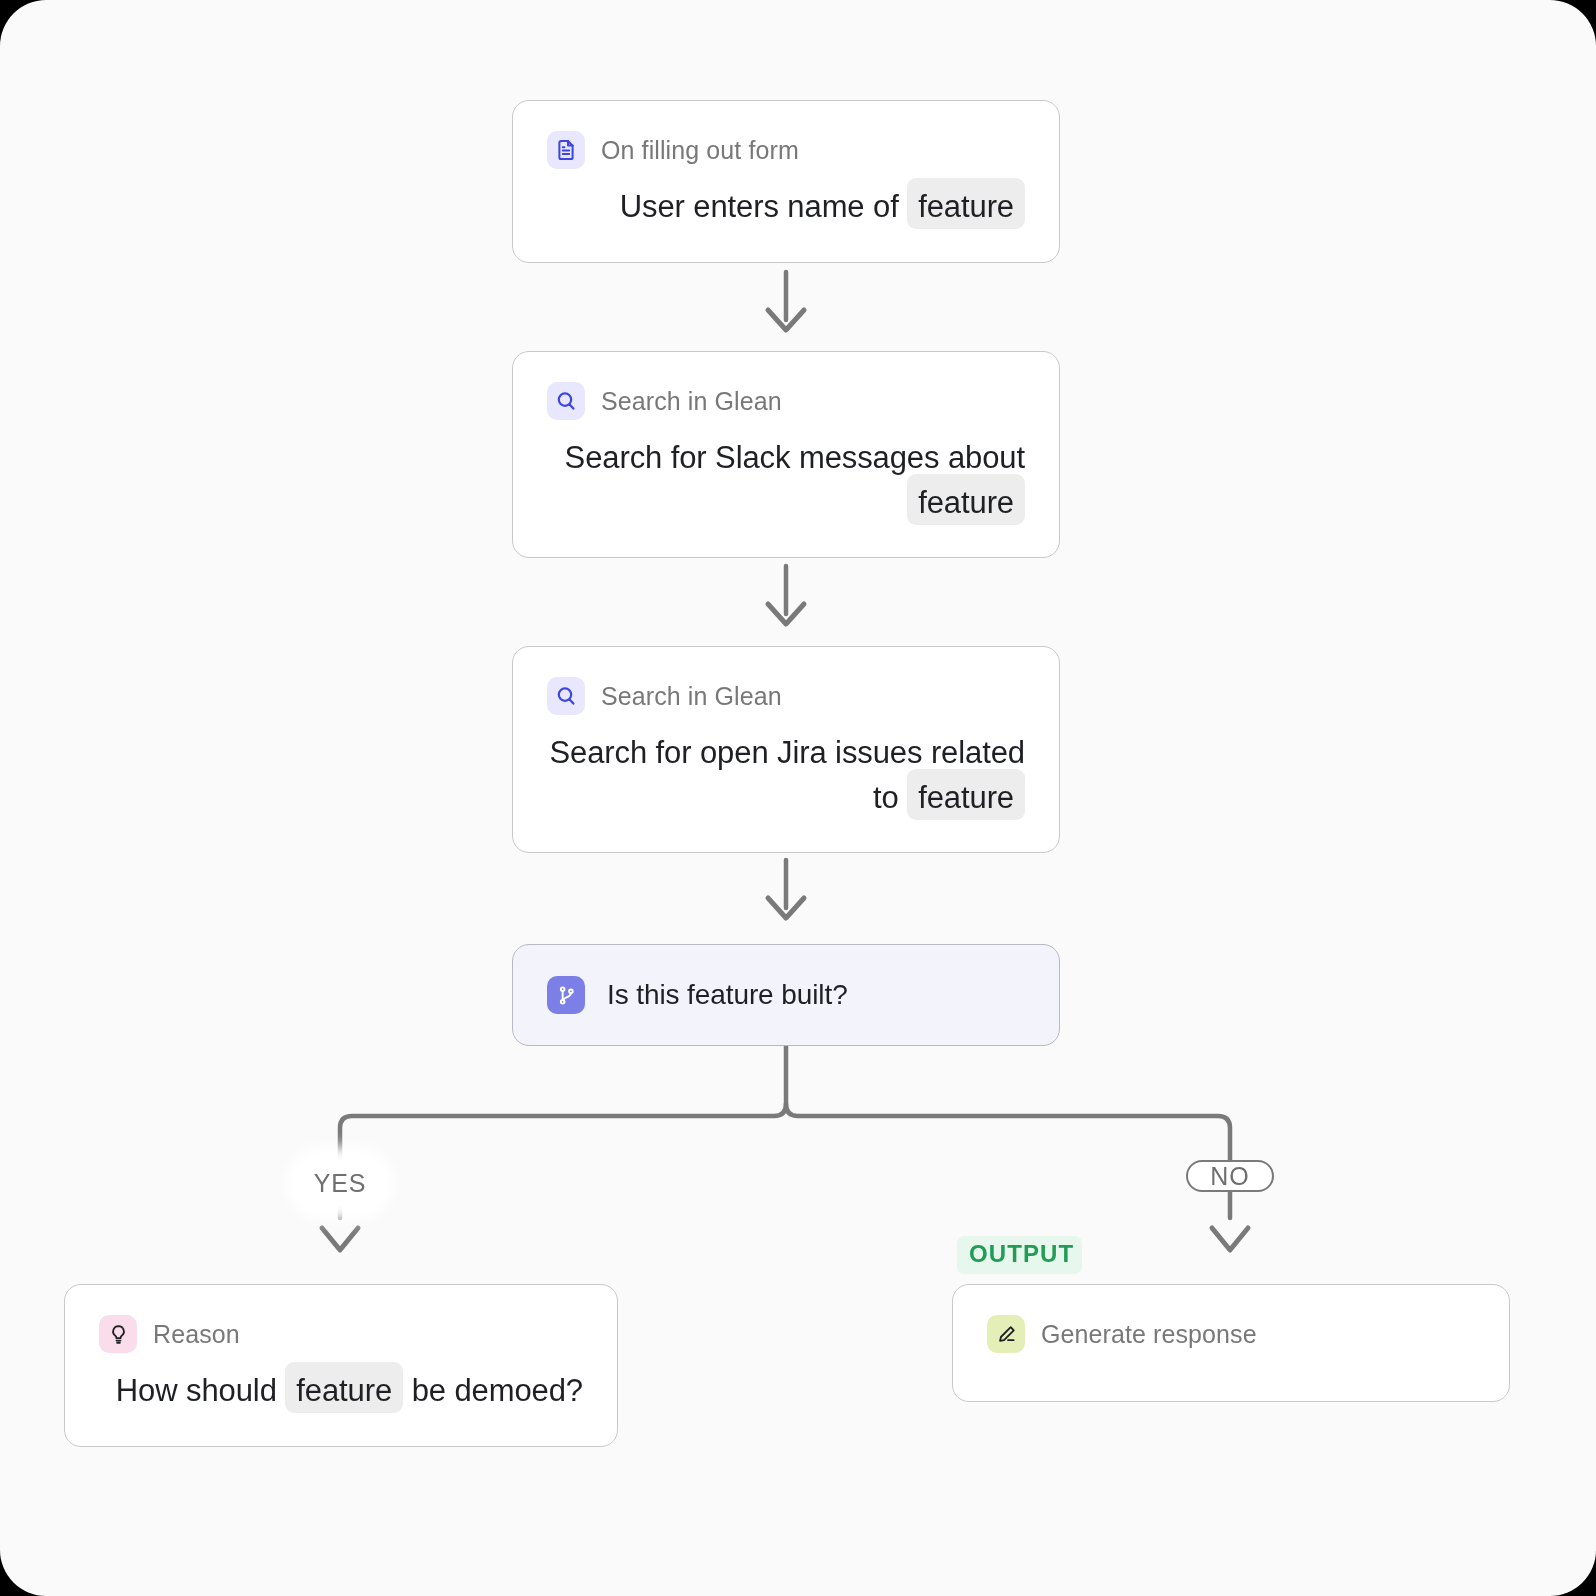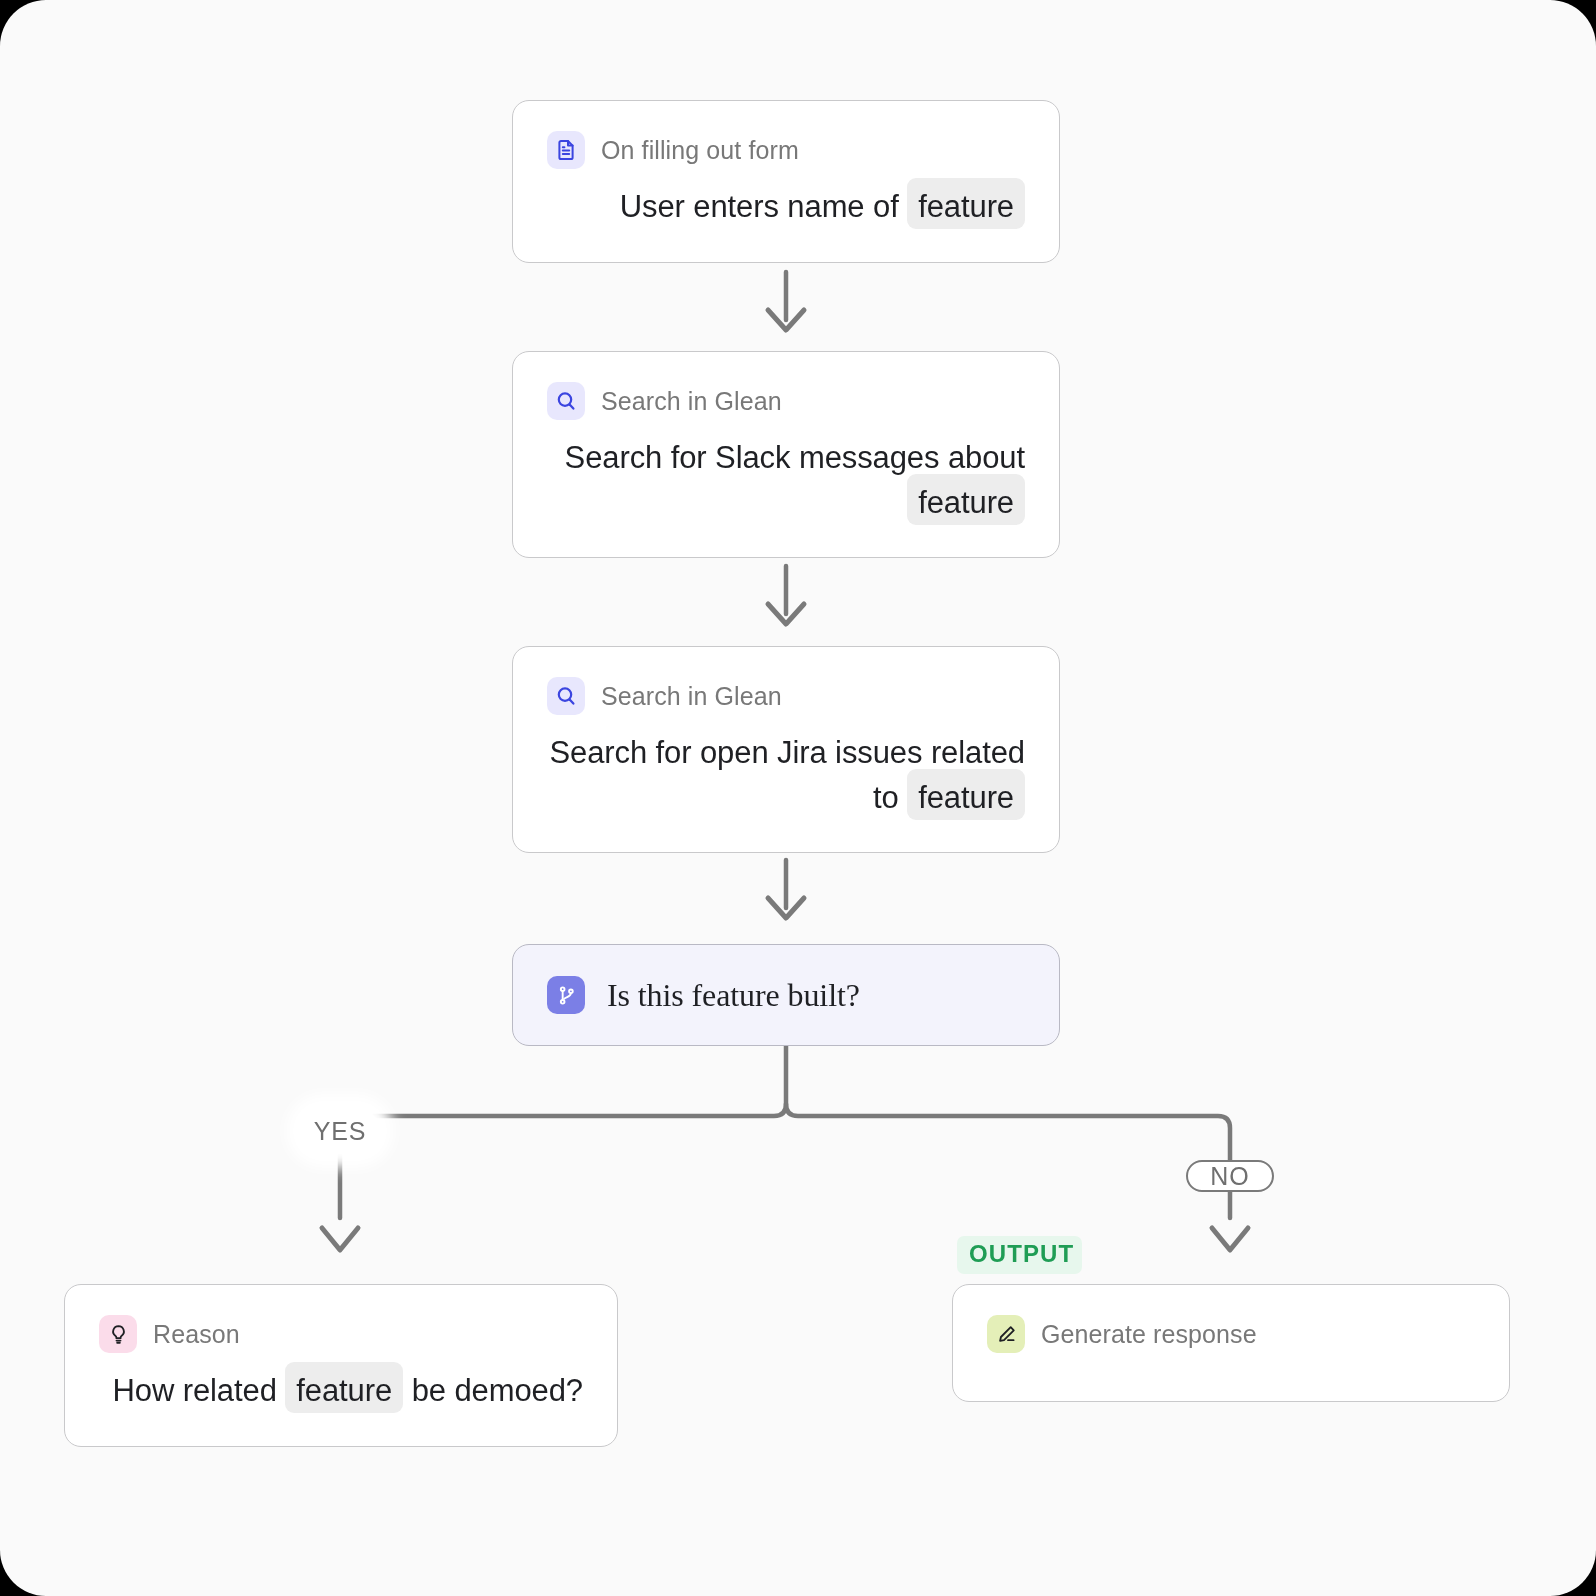--- a/index.html
+++ b/index.html
@@ -94,25 +94,24 @@
   }
 
   
   .branch-inner {
     display: flex;
     align-items: center;
     gap: 22px;
     padding: 0 34px;
   }
   .branch-title {
-    font-size: 32px;
+    font-size: 28px;
     color: #1f2024;
     letter-spacing: -0.1px;
     white-space: nowrap;
-    font-family: Liberation Serif, serif;
   }
 
   
   .pill {
     position: absolute;
     box-sizing: border-box;
     display: flex;
     align-items: center;
     justify-content: center;
     font-size: 25px;
@@ -221,21 +220,21 @@
           <circle cx="16.6" cy="7.6" r="1.9"></circle>
           <circle cx="8" cy="18.6" r="1.9"></circle>
           <path d="M8 7.3 L8 16.7"></path>
           <path d="M16.6 9.5 C16.6 13.4 12.4 13.2 9.6 15.4"></path>
         </svg>
       </span>
       <span class="branch-title">Is this feature built?</span>
     </div>
   </div>
 
-  <div class="pill pill-yes" style="left:300px; top:1108px; width:80px; height:46px;">
+  <div class="pill pill-yes" style="left:300px; top:1160px; width:80px; height:46px;">
     <span>YES</span>
   </div>
 
   <div class="pill pill-no" style="left:1186px; top:1160px; width:88px; height:32px;">
     <span>NO</span>
   </div>
 
   <div class="badge-output" style="left:957px; top:1236px;">
     <span>OUTPUT</span>
   </div>
@@ -244,21 +243,21 @@
     <div class="node-head">
       <span class="chip chip-pink">
         <svg width="23" height="23" viewBox="0 0 24 24" fill="none" stroke="#1f2024" stroke-width="1.9" stroke-linecap="round" stroke-linejoin="round">
           <path d="M12 3.2a5.6 5.6 0 0 0-3.3 10.1c.7.55 1.1 1.3 1.1 2.1v.4h4.4v-.4c0-.8.4-1.55 1.1-2.1A5.6 5.6 0 0 0 12 3.2z"></path>
           <path d="M9.9 18.3h4.2"></path>
           <path d="M10.6 20.6h2.8"></path>
         </svg>
       </span>
       <span class="label">Reason</span>
     </div>
-    <div class="node-body"><span>How related </span><span class="tok">feature</span><span> be demoed?</span></div>
+    <div class="node-body"><span>How should </span><span class="tok">feature</span><span> be demoed?</span></div>
   </div>
 
   <div class="node" style="left:952px; top:1284px; width:558px;">
     <div class="node-head">
       <span class="chip chip-lime">
         <svg width="23" height="23" viewBox="0 0 24 24" fill="none" stroke="#1f2024" stroke-width="1.9" stroke-linecap="round" stroke-linejoin="round">
           <path d="M16.4 4.4 L19.6 7.6 L9.4 17.8 L5.3 18.7 L6.2 14.6 z"></path>
           <path d="M13.6 17.9 L19.4 17.9"></path>
         </svg>
       </span>

